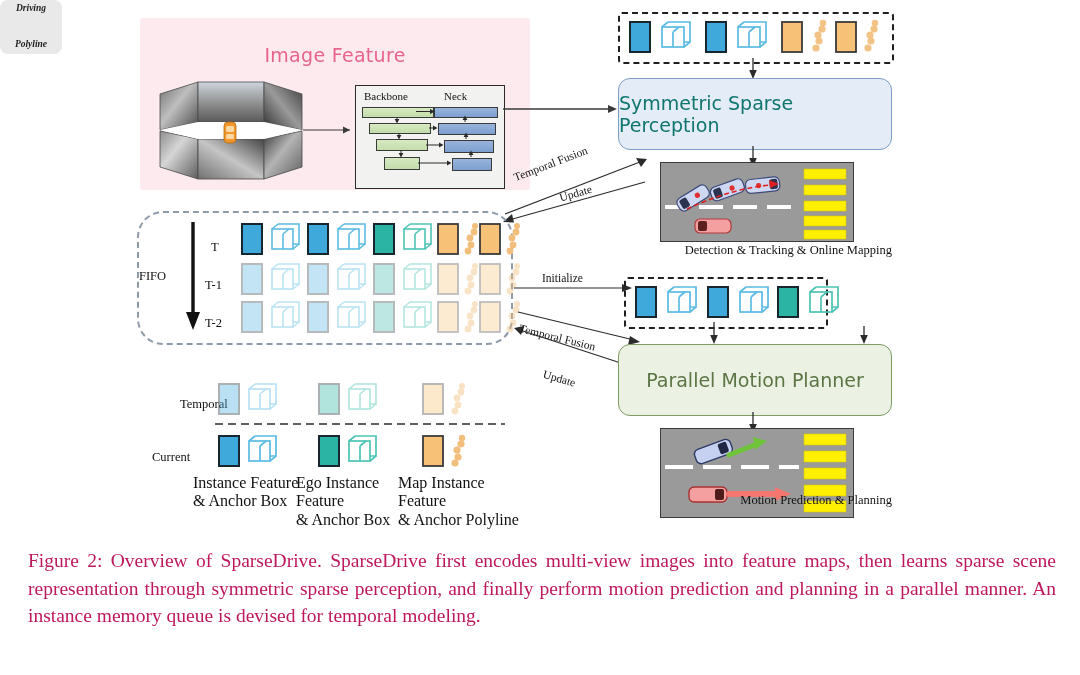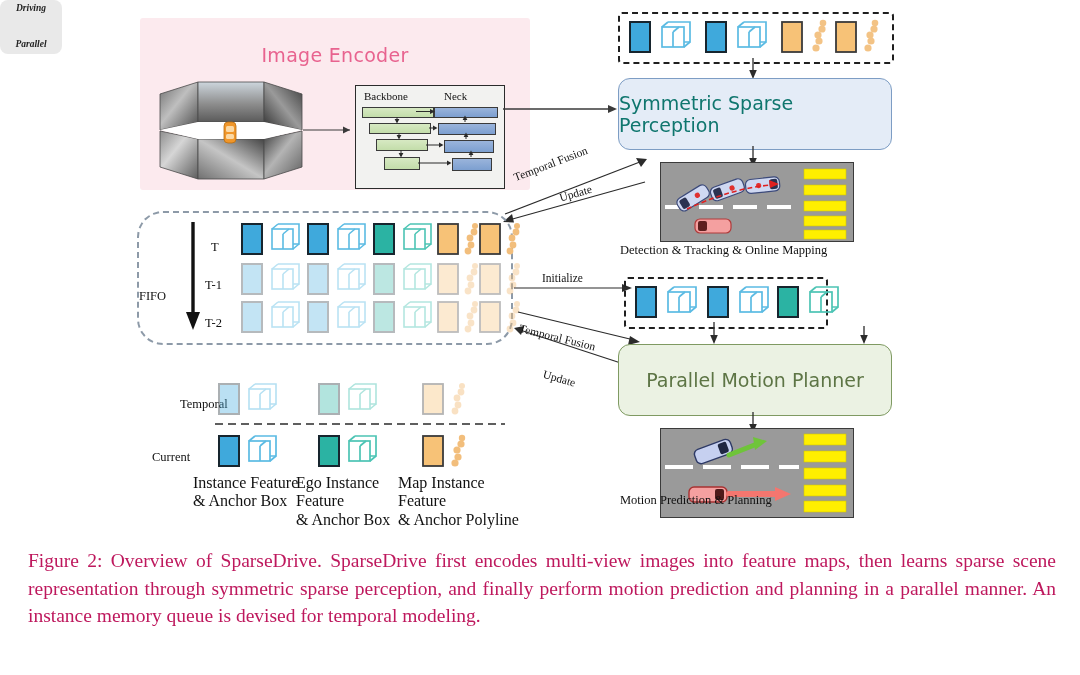--- a/index.html
+++ b/index.html
@@ -33,42 +33,42 @@
   #symmetric-sparse-perception{left:618px;top:78px;width:272px;height:70px;
       background:#e4ecf7;border:1.6px solid #7d9dc4;color:#0f766e;}
   #parallel-motion-planner{left:618px;top:344px;width:272px;height:70px;
       background:#ebf2e3;border:1.6px solid #7f9a62;color:#5d7545;}
   #driving-command{left:833px;top:273px;width:62px;height:54px;background:#e9e9e9;border-radius:8px;
       display:flex;flex-direction:column;align-items:center;justify-content:center;
       font-family:"Liberation Serif",serif;font-style:italic;font-weight:bold;font-size:9.5px;color:#222;line-height:1.25;gap:24px;}
 
   
   .scene{position:absolute;background:#9a9a9a;border:1.5px solid #3b3b3b;overflow:hidden;}
-  .scene-cap{position:absolute;text-align:left;font-family:"Liberation Serif",serif;font-size:12.5px;color:#111;}
+  .scene-cap{position:absolute;text-align:right;font-family:"Liberation Serif",serif;font-size:12.5px;color:#111;}
 
   
   .arrlabel{position:absolute;font-family:"Liberation Serif",serif;font-size:11.5px;color:#111;white-space:nowrap;}
   .qlabel{position:absolute;font-family:"Liberation Serif",serif;font-size:12.5px;color:#111;}
   .qtitle{position:absolute;font-family:"Liberation Serif",serif;font-weight:bold;font-size:12.5px;color:#111;}
   .leglabel{position:absolute;font-family:"Liberation Serif",serif;font-size:12.5px;color:#111;}
   .legcap{position:absolute;font-family:"Liberation Serif",serif;font-size:16px;color:#111;line-height:1.15;}
 
   
   #caption{position:absolute;left:28px;top:547px;width:1028px;
       font-family:"Liberation Serif",serif;font-size:19.5px;line-height:1.42;color:#be185d;text-align:justify;}
 
   svg{overflow:visible;}
 </style>
 </head>
 <body>
 
 <div class="fig">
 
   <div class="abs" id="image-encoder"></div>
-  <div class="abs" id="image-encoder-title">Image Encoder</div>
+  <div class="abs" id="image-encoder-title">Image Feature</div>
 
   <div class="abs" id="camera-ring">
     <svg width="180" height="105" viewBox="0 0 180 105">
       <defs>
         <linearGradient id="ph1" x1="0" y1="0" x2="1" y2="1">
           <stop offset="0%" stop-color="#6e6e6e"></stop>
             <stop offset="45%" stop-color="#bfbfbf"></stop>
             <stop offset="100%" stop-color="#4a4a4a"></stop>
         </linearGradient>
         <linearGradient id="ph2" x1="0" y1="0" x2="0" y2="1">
@@ -286,21 +286,21 @@
   </svg>
   <div class="arrlabel" style="left:512px;top:172px;transform:rotate(-21deg);transform-origin:left top;">Temporal Fusion</div>
   <div class="arrlabel" style="left:558px;top:192px;transform:rotate(-16deg);transform-origin:left top;">Update</div>
 
   <div class="dashround" style="left:137px;top:211px;width:372px;height:130px;"></div>
 
   <svg class="abs" style="left:183px;top:222px;" width="22" height="110">
     <line x1="10" y1="0" x2="10" y2="95" stroke="#111" stroke-width="3.4"></line>
     <polygon points="10,108 3,90 17,90" fill="#111"></polygon>
   </svg>
-  <div class="qlabel" style="left:139px;top:269px;margin-top:20px;">FIFO</div>
+  <div class="qlabel" style="left:139px;top:269px;">FIFO</div>
 
   <div class="qlabel" style="left:211px;top:240px;">T</div>
   <div class="qlabel" style="left:205px;top:278px;">T-1</div>
   <div class="qlabel" style="left:205px;top:316px;">T-2</div>
 
   <svg class="abs" style="left:238px;top:220px;" width="266" height="116">
 
     <g>
       <rect x="4" y="4" width="20" height="30" fill="#3fa9dc" stroke="#17252e" stroke-width="2"></rect>
       <g stroke="#5bbbe3" stroke-width="1.6" fill="none">
@@ -480,21 +480,21 @@
         <path d="M42,13 L48,8"></path>
           <path d="M64,33 L70,28"></path>
           <path d="M53,18 L53,33"></path>
           <path d="M53,18 L59,13"></path>
       </g>
     </svg>
   </div>
 
   <div id="driving-command">
     <span>Driving</span>
-    <span>Parallel</span>
+    <span>Polyline</span>
   </div>
 
   <svg class="abs" style="left:705px;top:322px;" width="20" height="24">
     <line x1="9" y1="0" x2="9" y2="15" stroke="#2b2b2b" stroke-width="1.3"></line>
     <polygon points="9,22 5.2,13 12.8,13" fill="#2b2b2b"></polygon>
   </svg>
   <svg class="abs" style="left:855px;top:326px;" width="20" height="20">
     <line x1="9" y1="0" x2="9" y2="11" stroke="#2b2b2b" stroke-width="1.3"></line>
     <polygon points="9,18 5.2,9 12.8,9" fill="#2b2b2b"></polygon>
   </svg>

